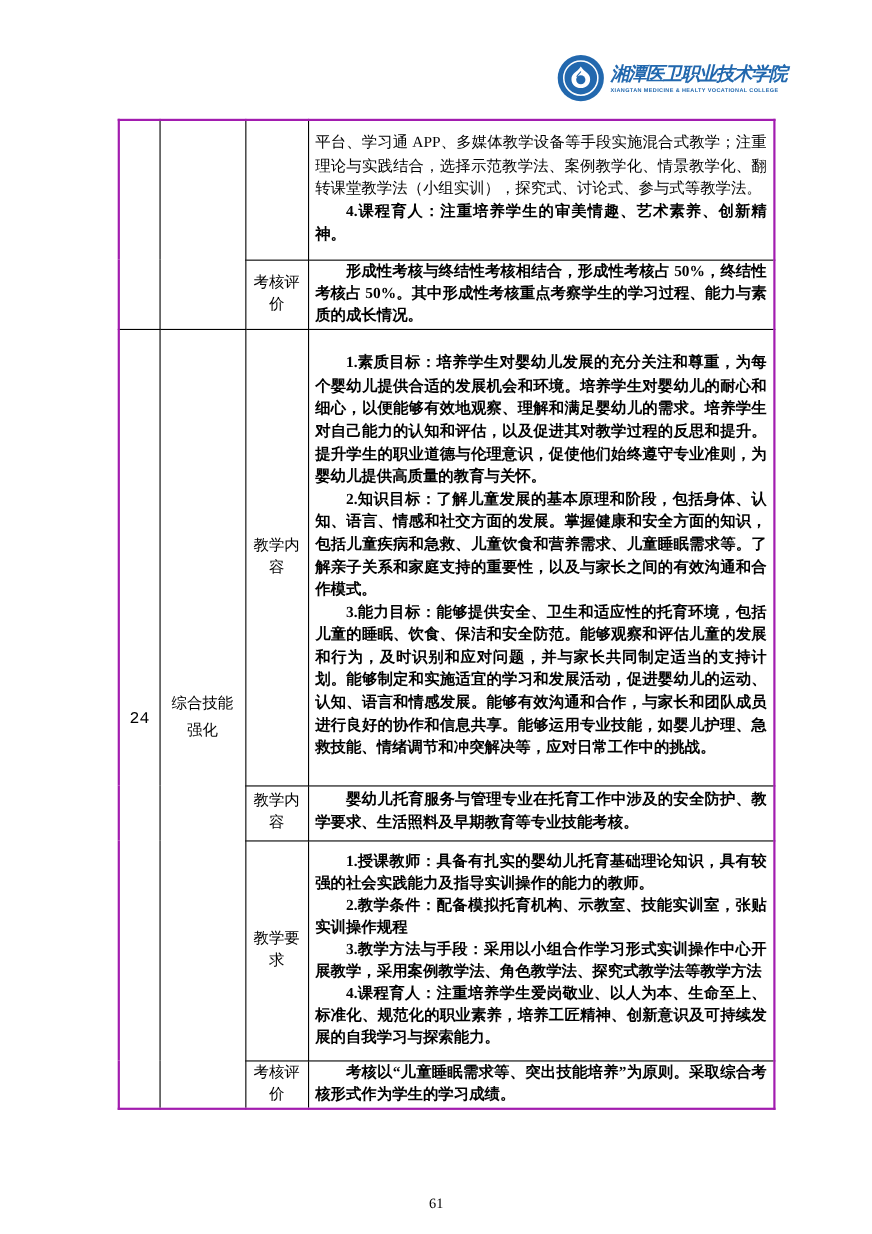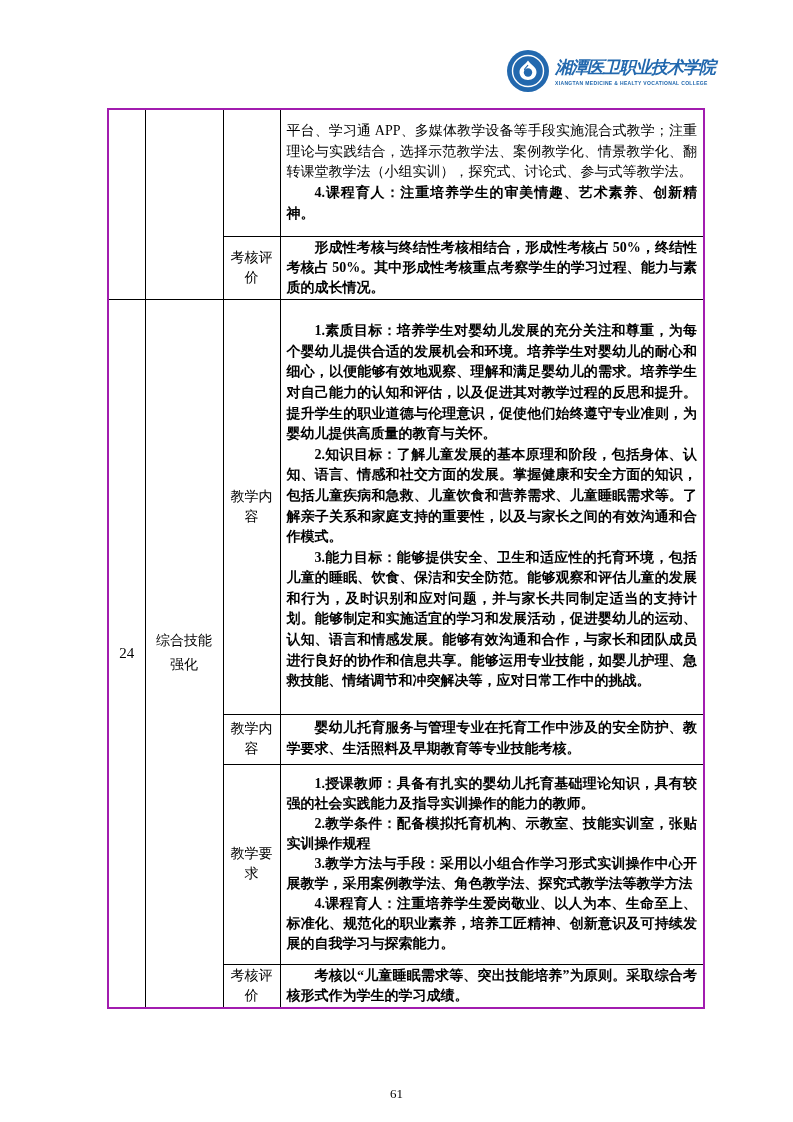--- a/index.html
+++ b/index.html
@@ -40,21 +40,21 @@
   .course-table td{
     border:1px solid #000;
     vertical-align:middle;
     padding:1px 6px;
   }
   td.lbl{
     font-weight:normal;text-align:center;
     font-size:14px;line-height:20px;
     padding:1px 4px;
   }
-  td.num-cell{text-align:center;font-size:15px;padding:0 2px;}
+  td.num-cell{text-align:center;font-size:15px;padding:0 2px;font-family:Liberation Mono, monospace;}
   td.name-cell{
     text-align:center;font-weight:normal;
     font-size:14px;line-height:24px;padding:0 9px;
   }
   td.content p{
     margin:0;
     font-size:14px;
     line-height:20.6px;
     text-align:justify;
   }

